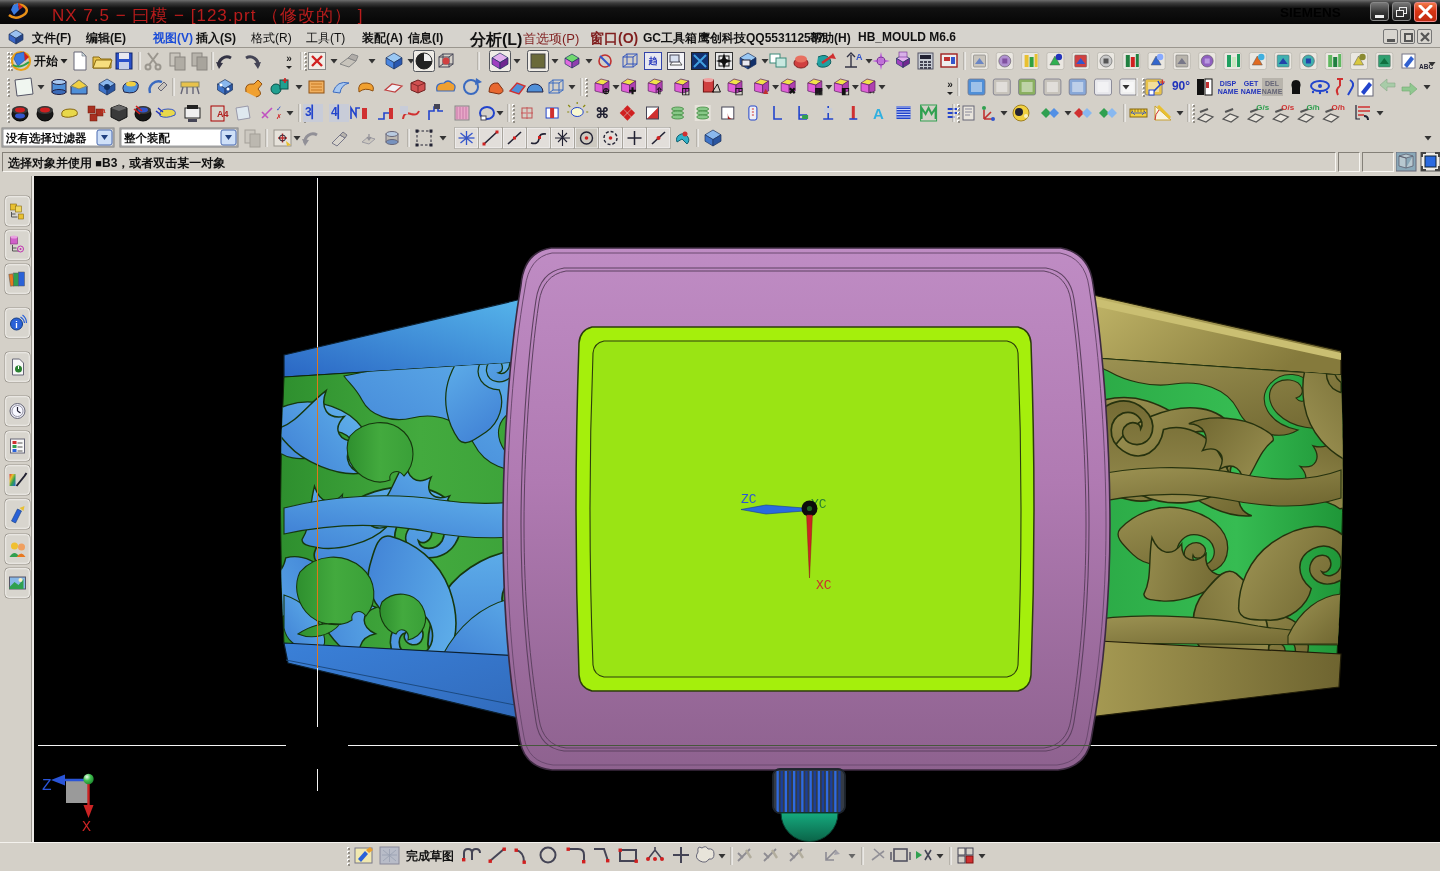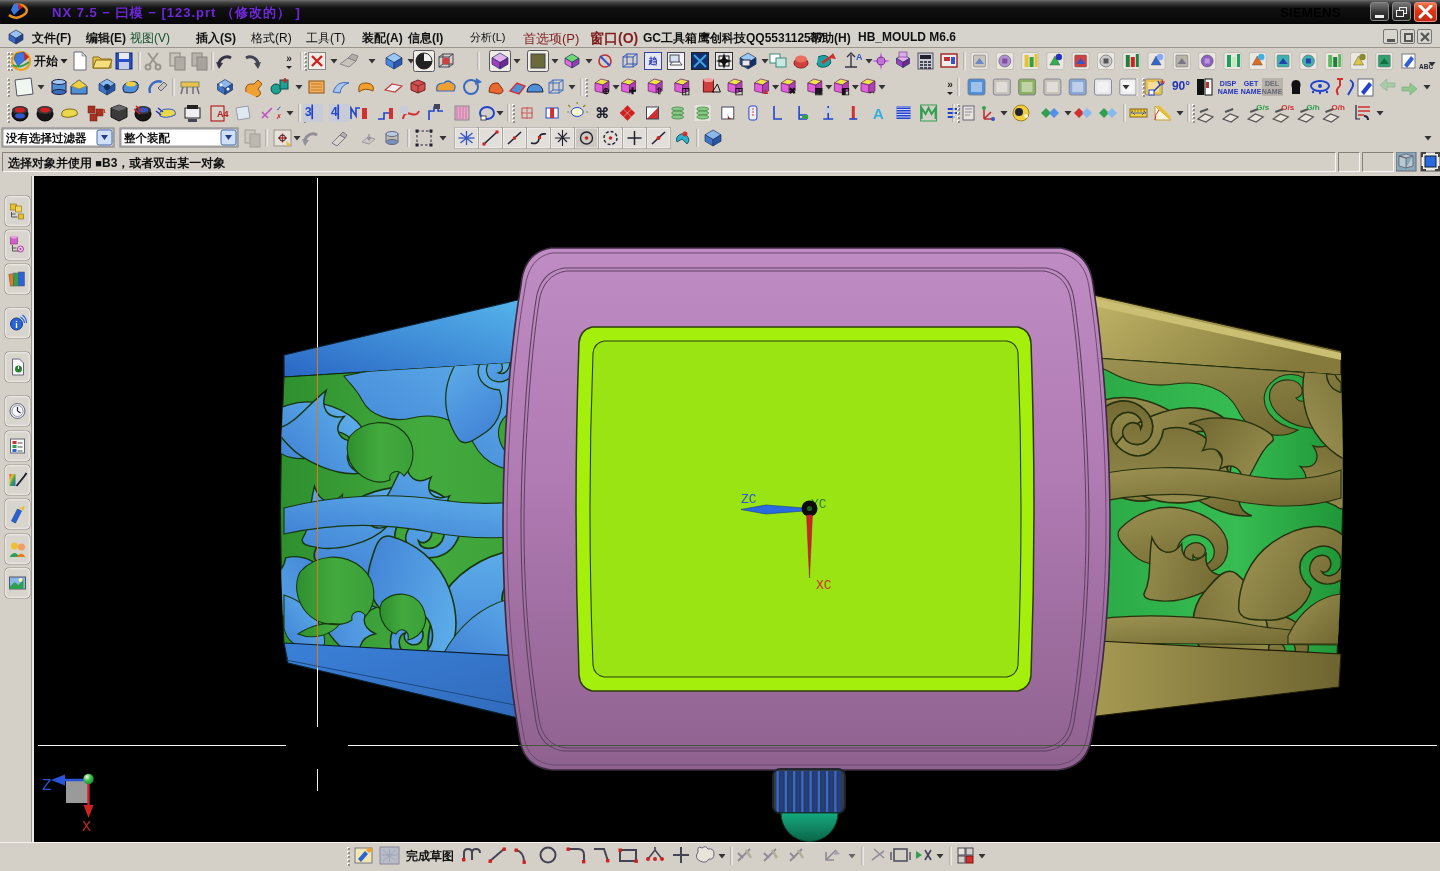--- a/index.html
+++ b/index.html
@@ -8,21 +8,21 @@
 </style></head><body>
 <div id="page">
 
 <div class="abs" style="left:0;top:0;width:1440px;height:24px;background:linear-gradient(180deg,#6e6e6e 0,#3c3c3c 3px,#111 8px,#060606 100%)"></div>
 <svg class="abs" style="left:6px;top:1px;z-index:3" width="24" height="22">
       <circle cx="12" cy="11" r="9" fill="#0a0a1e"></circle>
       <path d="M3,14 Q10,20 19,13 Q22,10 20,7 Q16,2 8,4" stroke="#e89018" stroke-width="2.5" fill="none"></path>
       <polygon points="7,4 12,2 13,9 8,14 5,9" fill="#3a7ae0"></polygon>
       <polygon points="12,2 17,6 13,9" fill="#cc2222"></polygon>
     </svg>
-<div class="abs" style="left:52px;top:4px;color:#6d28d9;font-size:13px;font-weight:bold;letter-spacing:1px">NX 7.5 − <span style="font-family:'Liberation Sans'">曰模</span> − [123.prt （修改的） ]</div>
+<div class="abs" style="left:52px;top:4px;color:#b91c1c;font-size:17px;font-weight:normal;letter-spacing:1px">NX 7.5 − <span style="font-family:'Liberation Sans'">曰模</span> − [123.prt （修改的） ]</div>
 <div class="abs" style="left:1280px;top:5px;color:#000000;font-size:13.5px;font-weight:bold;letter-spacing:0px;transform:scaleY(0.95)">SIEMENS</div>
 <div class="abs" style="left:1370px;top:2px;width:19px;height:19px;background:linear-gradient(180deg,#777 0,#333 60%,#222);border:1px solid #888;border-radius:3px">
       <div class="abs" style="left:4px;top:12px;width:9px;height:3px;background:#eee"></div>
     </div>
 <div class="abs" style="left:1392px;top:2px;width:19px;height:19px;background:linear-gradient(180deg,#777 0,#333 60%,#222);border:1px solid #888;border-radius:3px">
       <div class="abs" style="left:6px;top:4px;width:8px;height:7px;border:1.5px solid #eee"></div>
       <div class="abs" style="left:3px;top:7px;width:8px;height:7px;border:1.5px solid #eee;background:#333"></div>
     </div>
 <div class="abs" style="left:1414px;top:2px;width:23px;height:20px;background:linear-gradient(180deg,#f07a4a 0,#d83515 45%,#c02a10);border:1px solid #e88;border-radius:3px"></div>
 <svg class="abs" style="left:1418px;top:5px;z-index:4" width="15" height="14">
@@ -31,27 +31,27 @@
 <div class="abs" style="left:0;top:24px;width:1440px;height:24px;background:#d6d3cd;border-bottom:1px solid #9a968e"></div>
 <svg class="abs" style="left:6px;top:28px;z-index:2" width="20" height="18">
       <g stroke="#20355e" stroke-width="0.7">
         <polygon points="3,6.199999999999999 10,2 17,6.199999999999999 10,10.4" fill="#9ac0f0"></polygon>
         <polygon points="3,6.199999999999999 10,10.4 10,16 3,11.8" fill="#3a66c8"></polygon>
         <polygon points="17,6.199999999999999 10,10.4 10,16 17,11.8" fill="#24448a"></polygon>
       </g>
     </svg>
 <div class="abs" style="left:32px;top:30px;font-size:12px;font-weight:bold;color:#111">文件(F)</div>
 <div class="abs" style="left:86px;top:30px;font-size:12px;font-weight:bold;color:#111">编辑(E)</div>
-<div class="abs" style="left:130px;top:30px;font-size:12px;font-weight:normal;color:#14532d">视图(V)</div>
+<div class="abs" style="left:153px;top:30px;font-size:12px;font-weight:bold;color:#1d4ed8">视图(V)</div>
 <div class="abs" style="left:196px;top:30px;font-size:12px;font-weight:bold;color:#111">插入(S)</div>
 <div class="abs" style="left:251px;top:30px;font-size:12px;font-weight:normal;color:#111">格式(R)</div>
 <div class="abs" style="left:306px;top:30px;font-size:12px;font-weight:normal;color:#111">工具(T)</div>
 <div class="abs" style="left:362px;top:30px;font-size:12px;font-weight:bold;color:#111">装配(A)</div>
 <div class="abs" style="left:408px;top:30px;font-size:12px;font-weight:bold;color:#111">信息(I)</div>
-<div class="abs" style="left:470px;top:30px;font-size:11px;font-weight:normal;color:#111">分析(L)</div>
+<div class="abs" style="left:470px;top:30px;font-size:16px;font-weight:bold;color:#111">分析(L)</div>
 <div class="abs" style="left:523px;top:30px;font-size:13px;font-weight:normal;color:#7f1d1d">首选项(P)</div>
 <div class="abs" style="left:590px;top:30px;font-size:14px;font-weight:bold;color:#7f1d1d">窗口(O)</div>
 <div class="abs" style="left:643px;top:30px;font-size:12px;font-weight:bold;color:#111">GC工具箱</div>
 <div class="abs" style="left:698px;top:30px;font-size:12px;font-weight:bold;color:#111">鹰创科技QQ553112537</div>
 <div class="abs" style="left:810px;top:30px;font-size:12px;font-weight:bold;color:#111">帮助(H)</div>
 <div class="abs" style="left:858px;top:30px;font-size:12px;font-weight:bold;color:#111">HB_MOULD M6.6</div>
 <div class="abs" style="left:1383px;top:29px;width:15px;height:15px;background:#d8d5cf;border:1px solid #777;border-radius:2px">
       <div class="abs" style="left:3px;top:9px;width:8px;height:3px;background:#555"></div>
     </div>
 <div class="abs" style="left:1400px;top:29px;width:15px;height:15px;background:#d8d5cf;border:1px solid #777;border-radius:2px">

